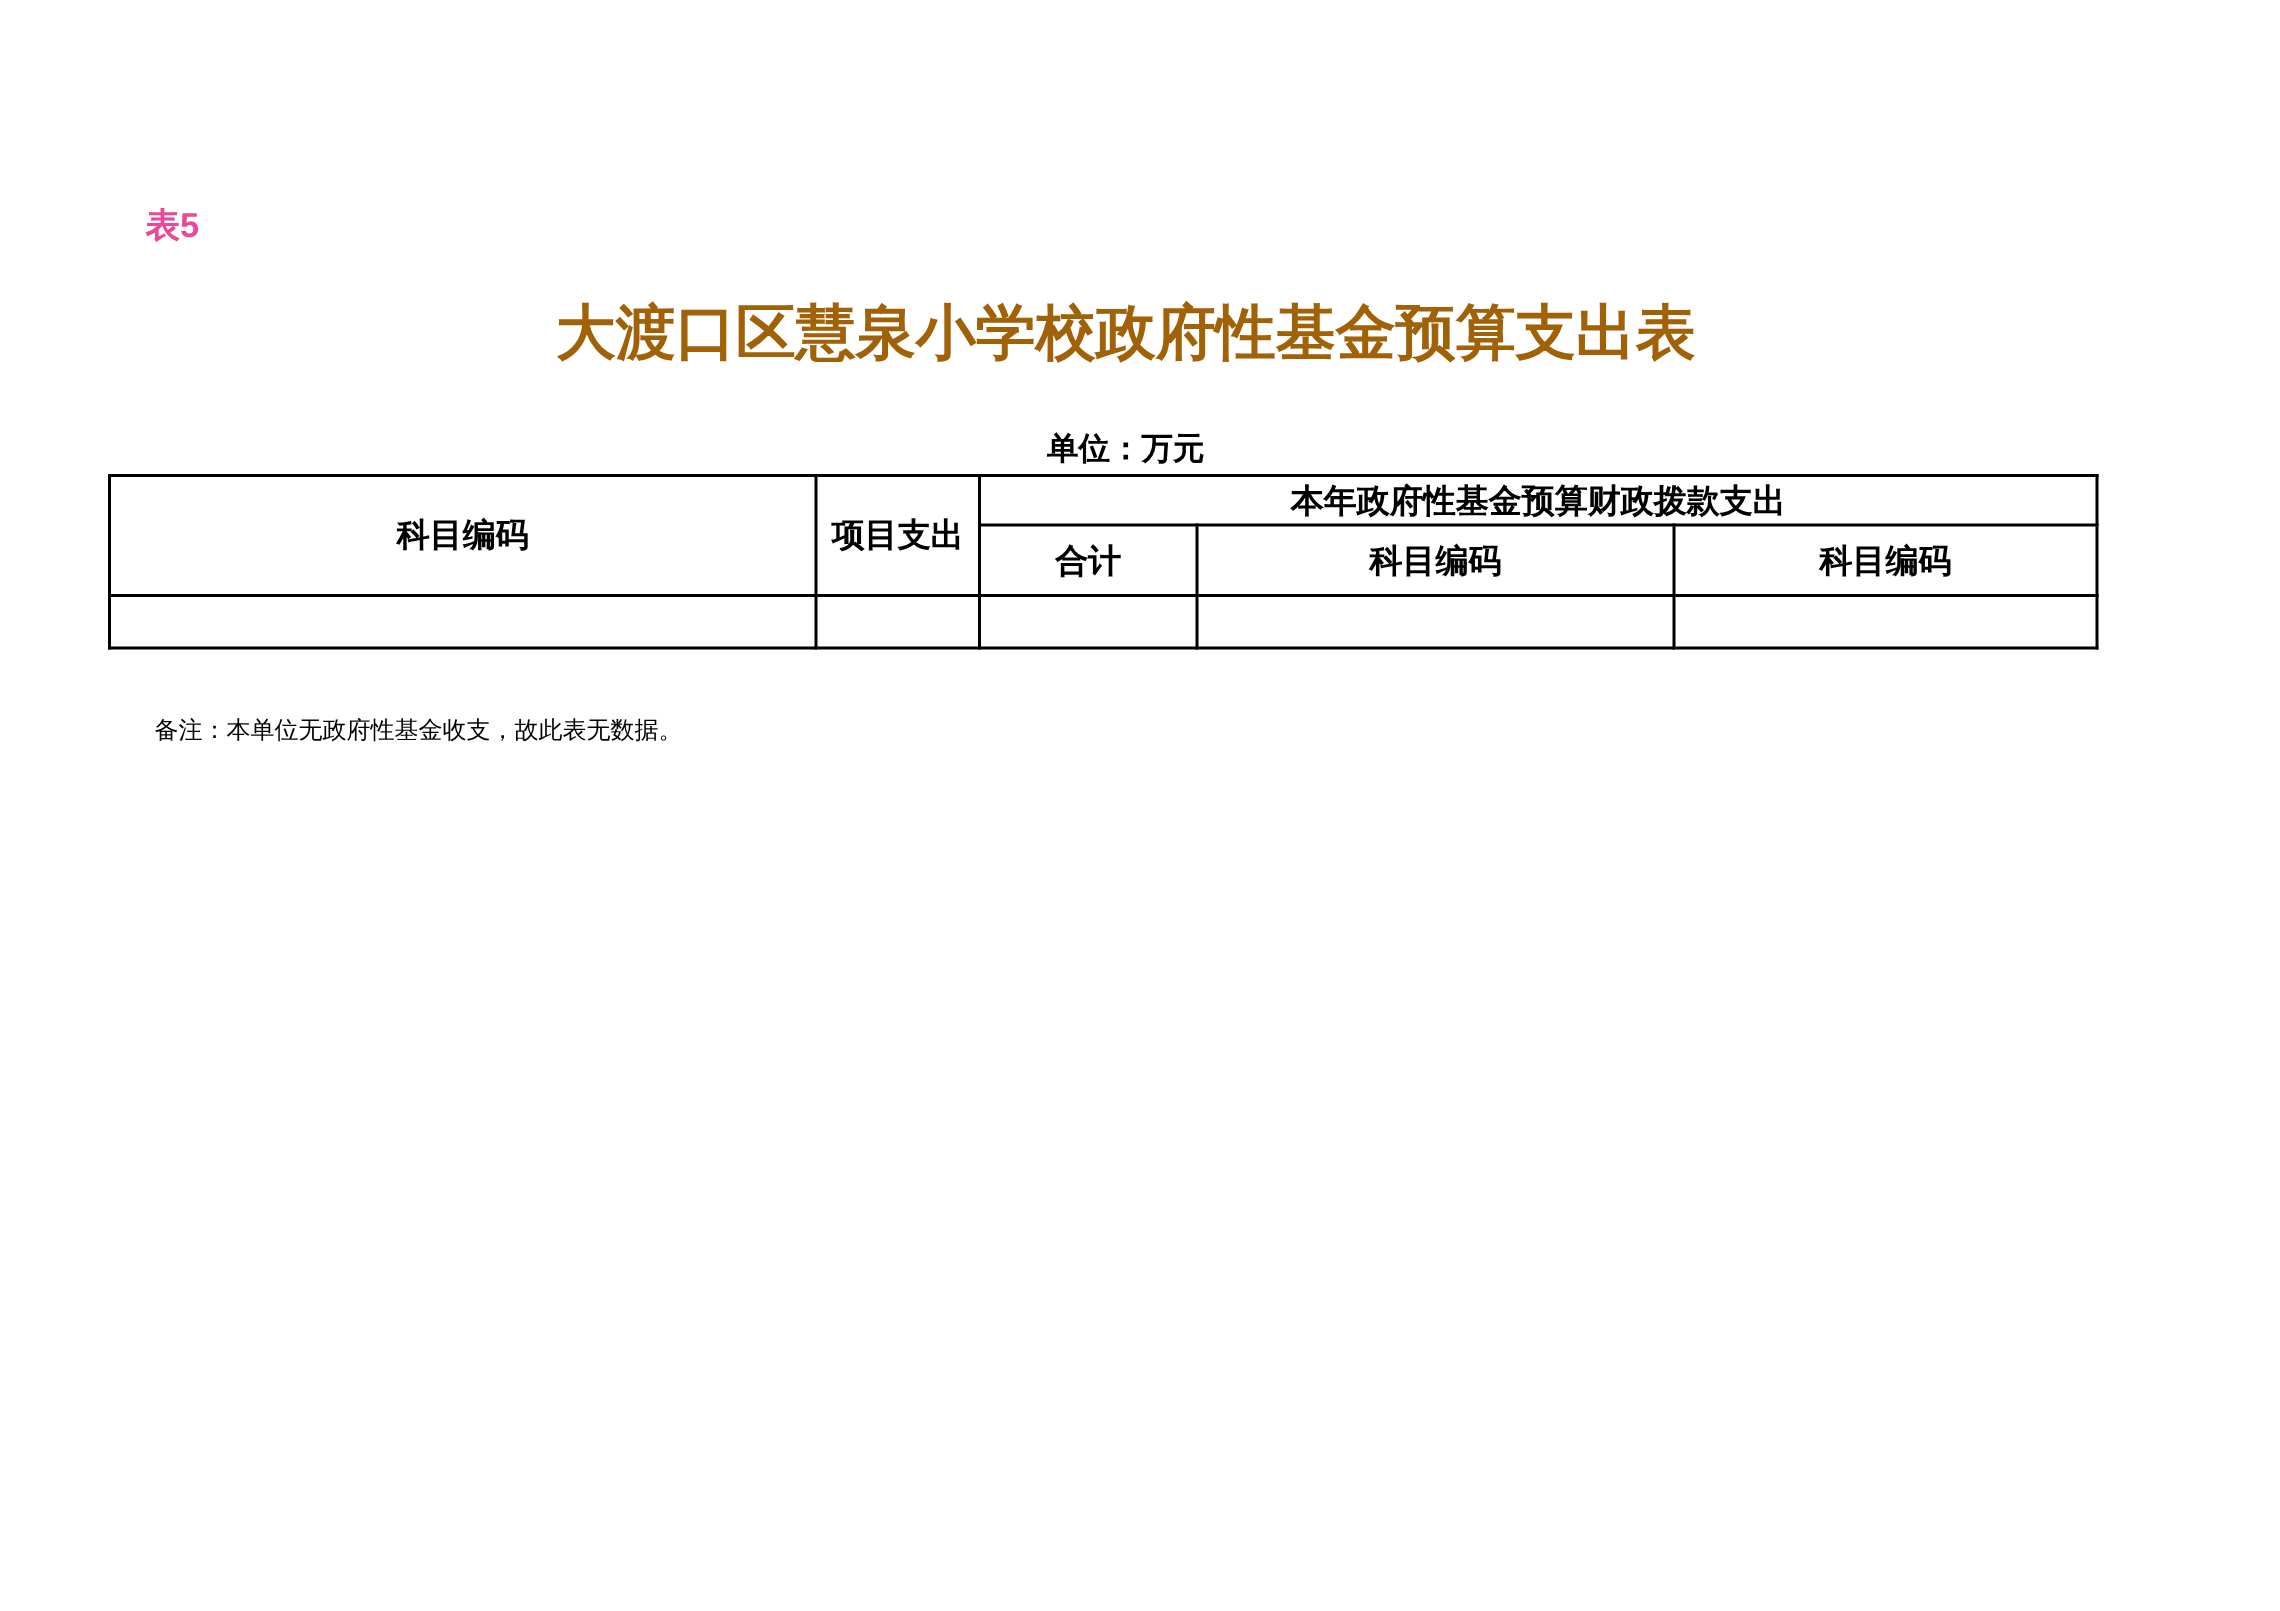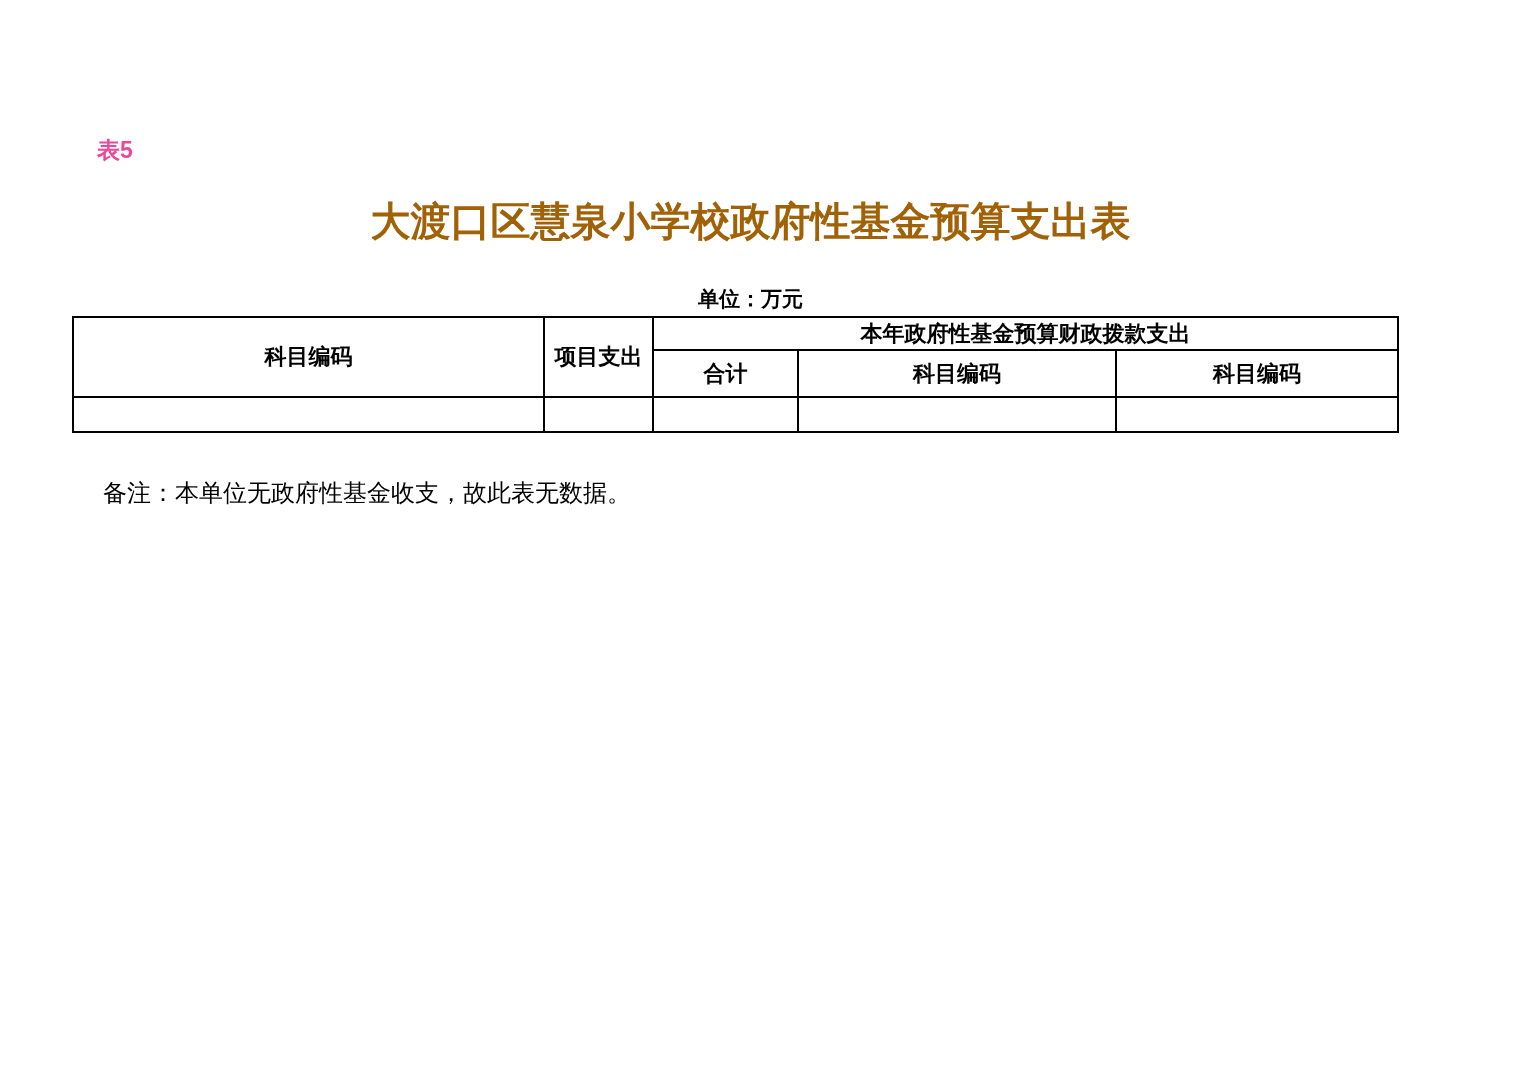--- a/index.html
+++ b/index.html
@@ -74,21 +74,21 @@
   }
 
   tr.header-group-row td { height: 33px; }
   tr.header-sub-row td   { height: 47px; }
   tr.data-row td         { height: 35px; font-weight: normal; }
 
   .footnote {
     position: absolute;
     left: 103px;
     top: 477px;
-    font-size: 24px;
+    font-size: 16px;
     font-weight: normal;
     color: #000000;
     white-space: nowrap;
   }
 </style>
 </head>
 <body>
 
 <div class="page">
 

